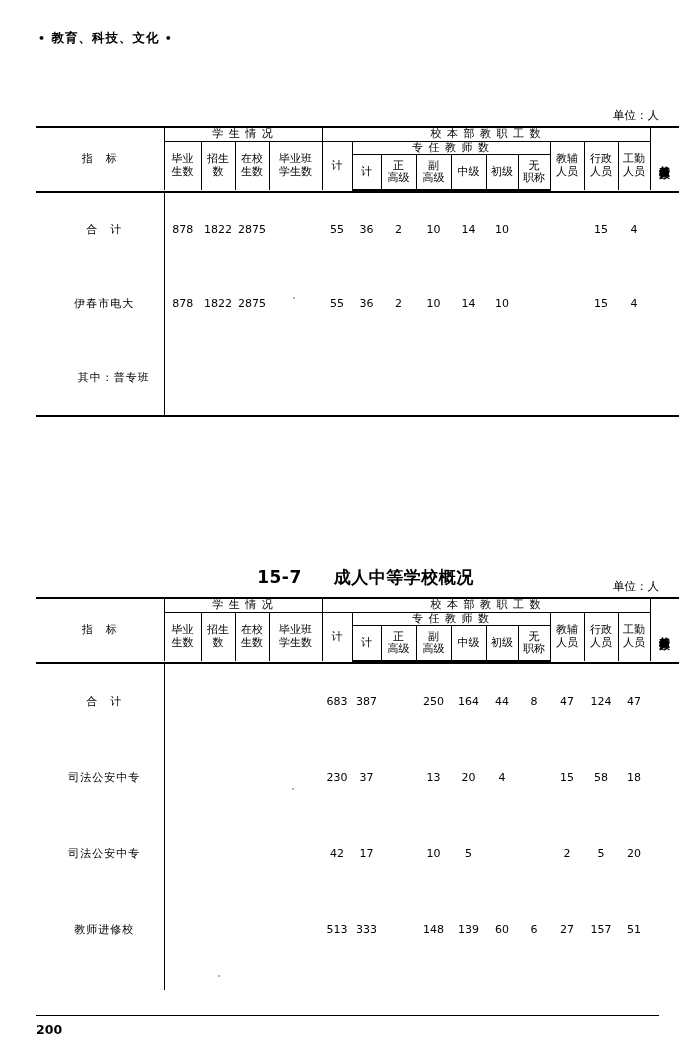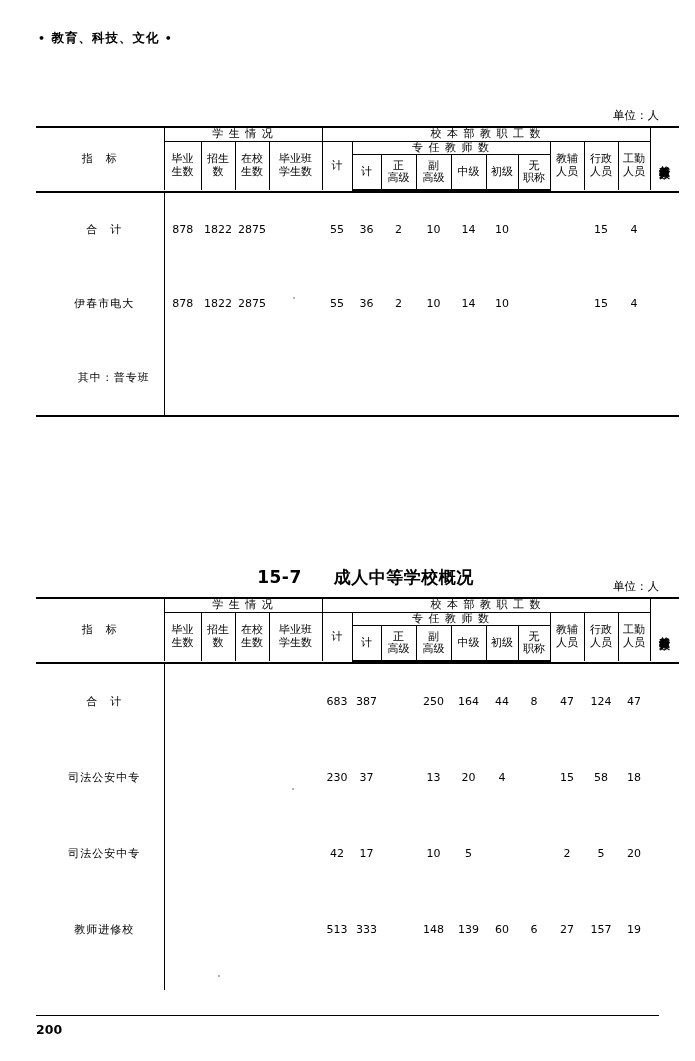--- a/index.html
+++ b/index.html
@@ -441,21 +441,21 @@
         <td class="num"></td>
         <td class="num">513</td>
         <td class="num">333</td>
         <td class="num"></td>
         <td class="num">148</td>
         <td class="num">139</td>
         <td class="num">60</td>
         <td class="num">6</td>
         <td class="num">27</td>
         <td class="num">157</td>
-        <td class="num">19</td>
+        <td class="num">51</td>
         <td class="num"></td>
       </tr>
 
       <tr style="height:22px">
         <td class="row-name vr"></td>
         <td colspan="15"></td>
       </tr>
     </tbody>
       </table>
   </div>

